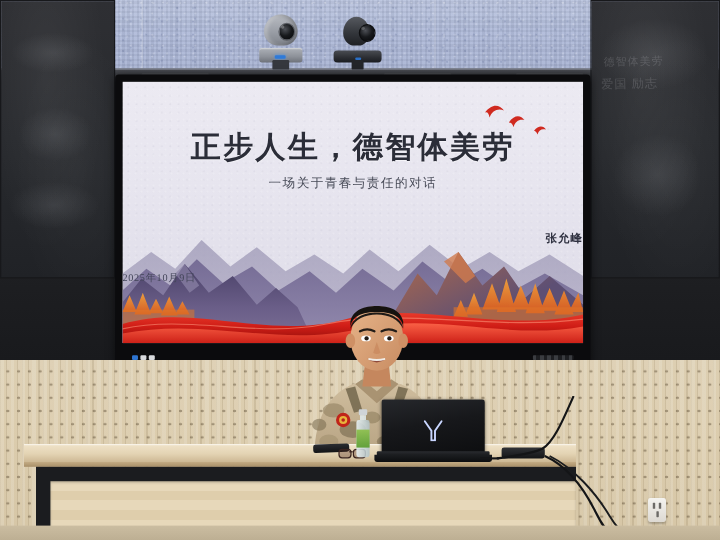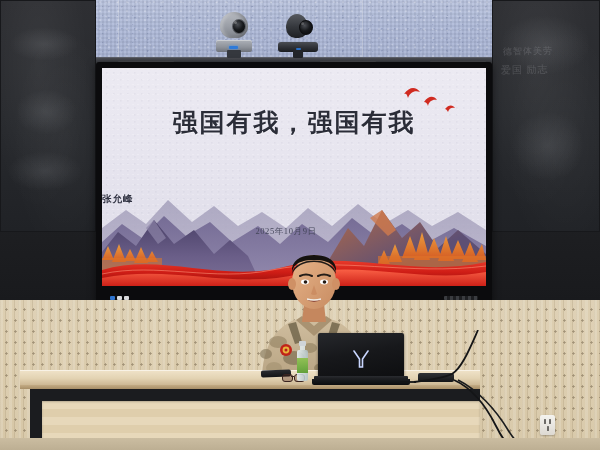--- a/index.html
+++ b/index.html
@@ -126,31 +126,31 @@
     font-family:"Liberation Serif","DejaVu Serif",serif;
     font-size:25px;font-weight:700;color:#2b2d38;letter-spacing:2px;
     text-shadow:0 1px 0 rgba(255,255,255,.5);
   }
   .slide .subtitle{
     position:absolute;left:0;right:0;top:78px;text-align:center;
     font-family:"Liberation Serif","DejaVu Serif",serif;
     font-size:10.5px;color:#474a57;letter-spacing:1.2px;
   }
   .slide .speaker{
-    position:absolute;left:0;right:0;top:125px;text-align:left;
+    position:absolute;left:0;right:0;top:125px;text-align:right;
     font-family:"Liberation Serif","DejaVu Serif",serif;
     font-size:9.5px;font-weight:700;color:#2f3140;letter-spacing:1px;
   }
   .slide .affil{
     position:absolute;left:0;right:0;top:140px;text-align:center;
     font-family:"Liberation Serif","DejaVu Serif",serif;
     font-size:9.5px;font-weight:700;color:#2f3140;letter-spacing:.8px;
   }
   .slide .date{
-    position:absolute;left:0;right:16px;top:158px;text-align:center;
+    position:absolute;left:0;right:16px;top:158px;text-align:left;
     font-family:"Liberation Serif","DejaVu Serif",serif;
     font-size:8.5px;color:#44465a;letter-spacing:.6px;
   }
 
   
   .birds{position:absolute;right:16px;top:12px;width:70px;height:40px;}
 
   
   .scenery{position:absolute;left:0;right:0;bottom:0;height:120px;}
 
@@ -343,21 +343,22 @@
           <path d="M0,112 C70,98 130,124 198,108 C262,94 320,118 384,106 L384,120 L0,120 Z" fill="url(#silk2)" opacity=".85"></path>
           <path d="M0,108 C54,96 112,116 170,104 C236,90 306,110 384,100" fill="none" stroke="#ff9a80" stroke-width="1" opacity=".55"></path>
         </svg>
 
         <svg class="birds" viewBox="0 0 70 40">
           <path d="M4,14 C10,6 16,7 20,12 C15,10 10,12 8,18 C7,14 6,13 4,14 Z" fill="#d02a20"></path>
           <path d="M24,22 C29,15 34,16 37,20 C33,19 29,21 28,26 C27,23 26,22 24,22 Z" fill="#d02a20"></path>
           <path d="M45,29 C49,24 53,25 55,28 C52,27 49,28 48,32 C47,30 46,29 45,29 Z" fill="#d02a20"></path>
         </svg>
 
-        <div class="title">强国有我，强国有我</div>
+        <div class="title">正步人生，德智体美劳</div>
+        <div class="subtitle">一场关于青春与责任的对话</div>
         <div class="speaker">张允峰</div>
         <div class="date">2025年10月9日</div>
       </div>
 
     </div>
     <div class="brand-leds">
       <i></i>
       <i class="w"></i>
       <i class="w"></i>
     </div>

